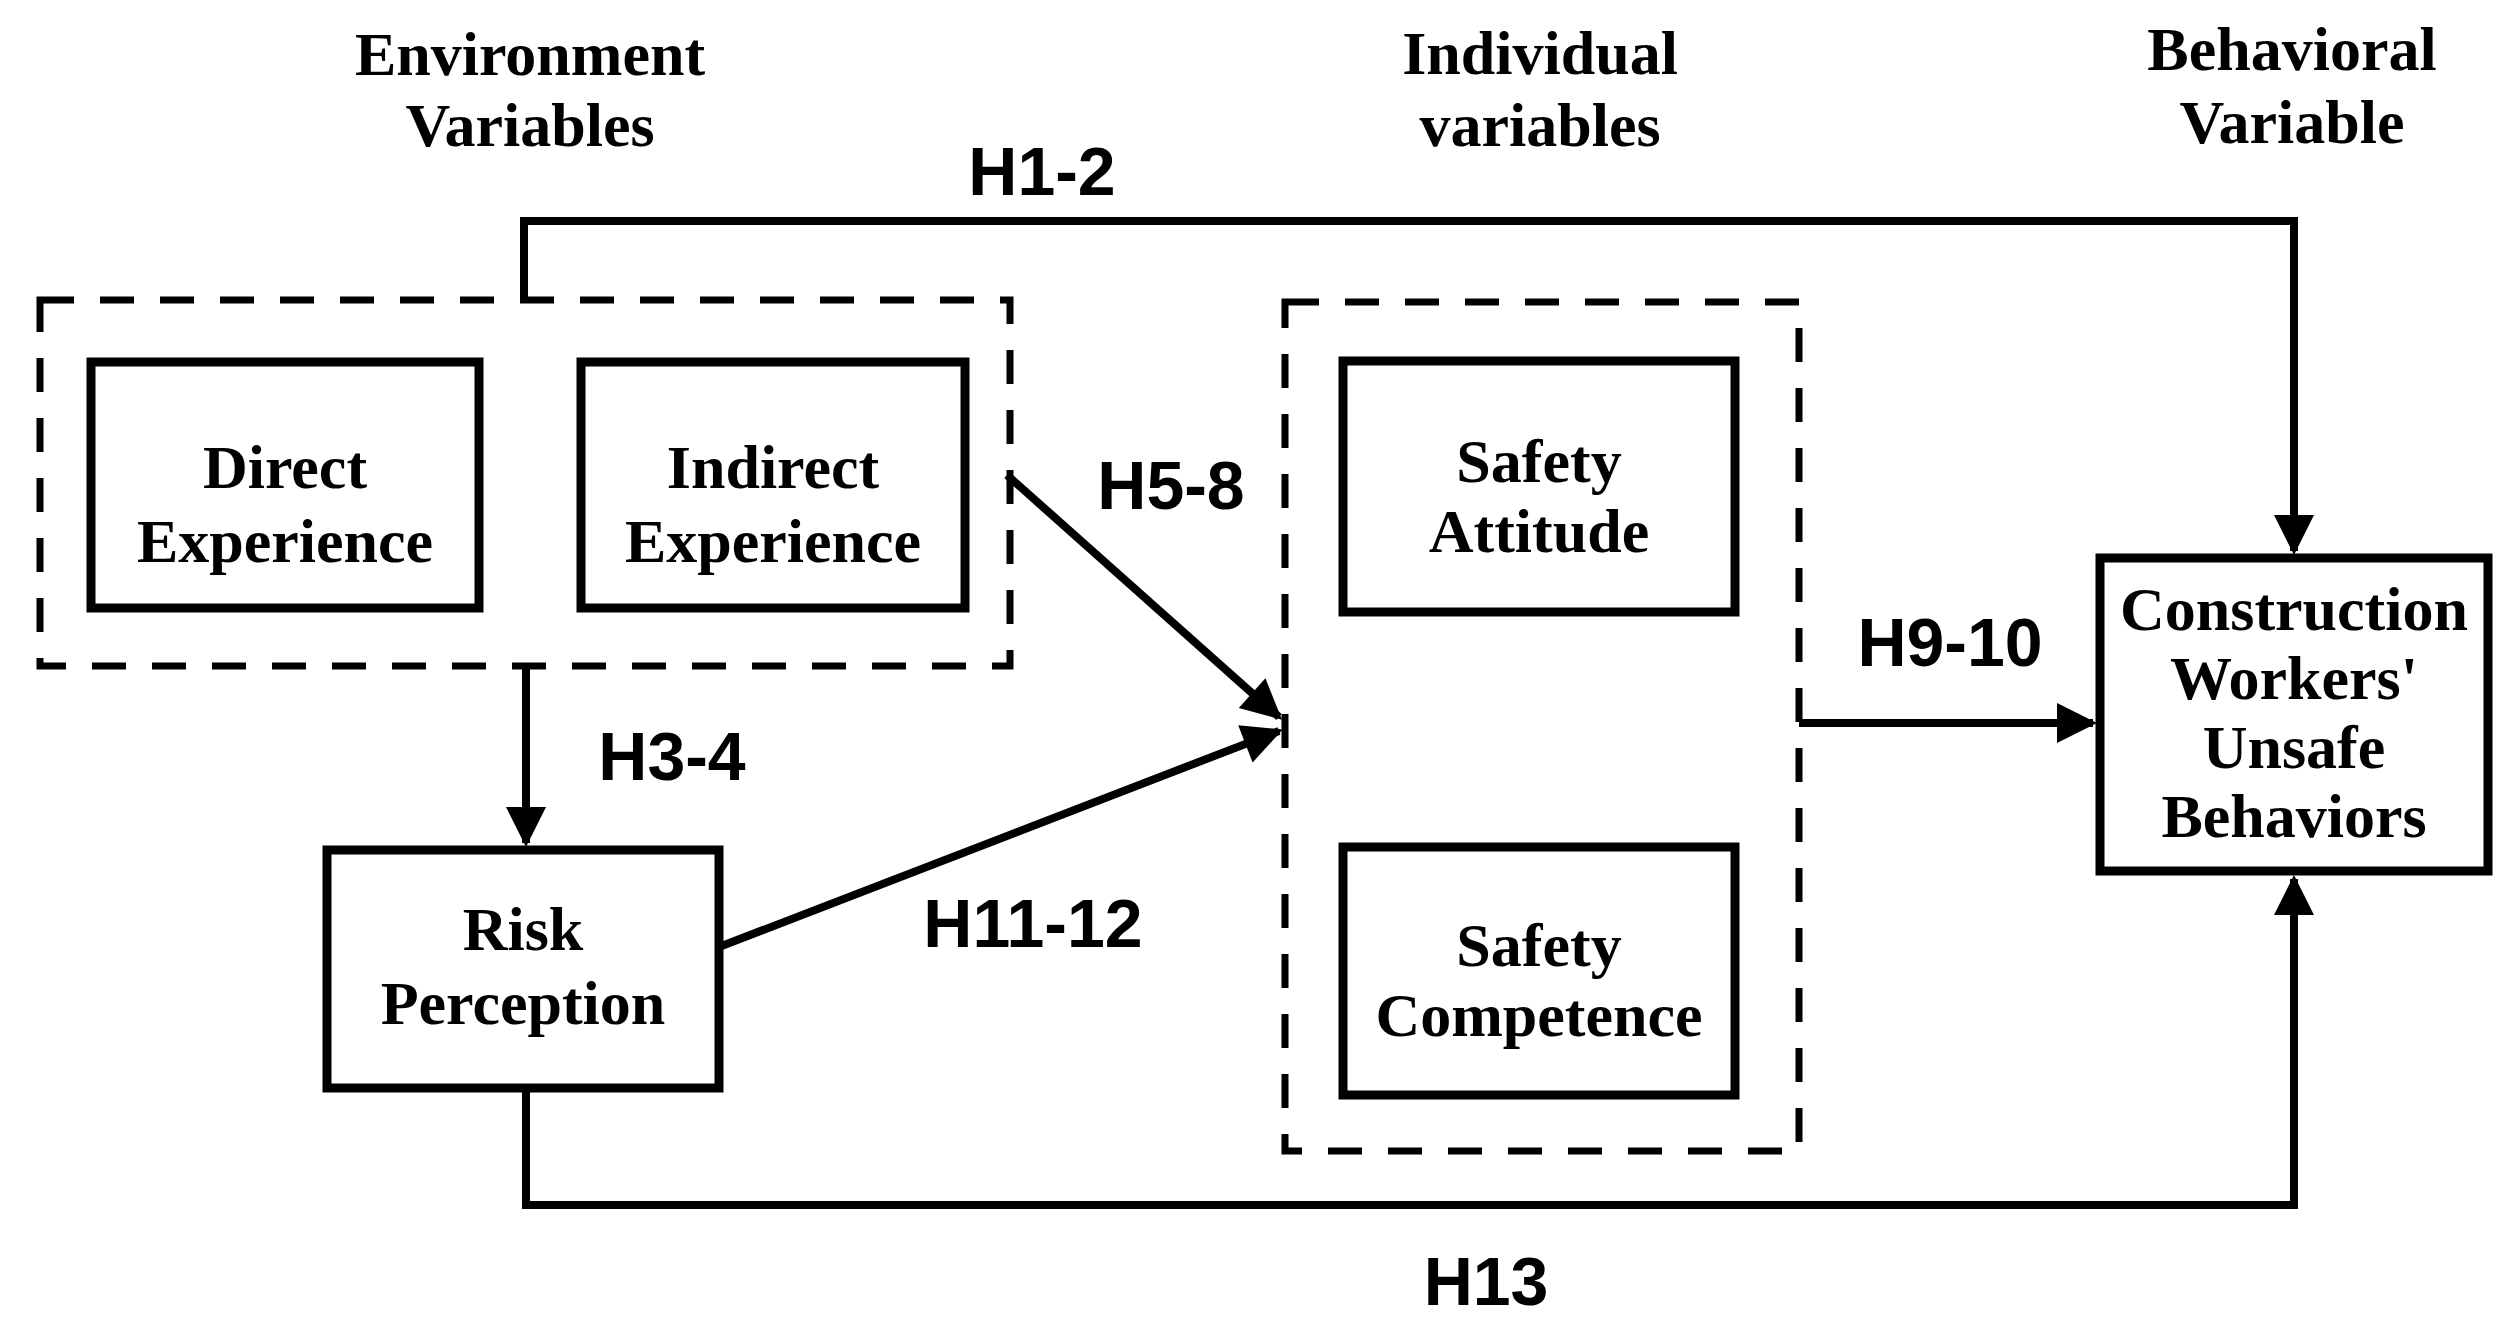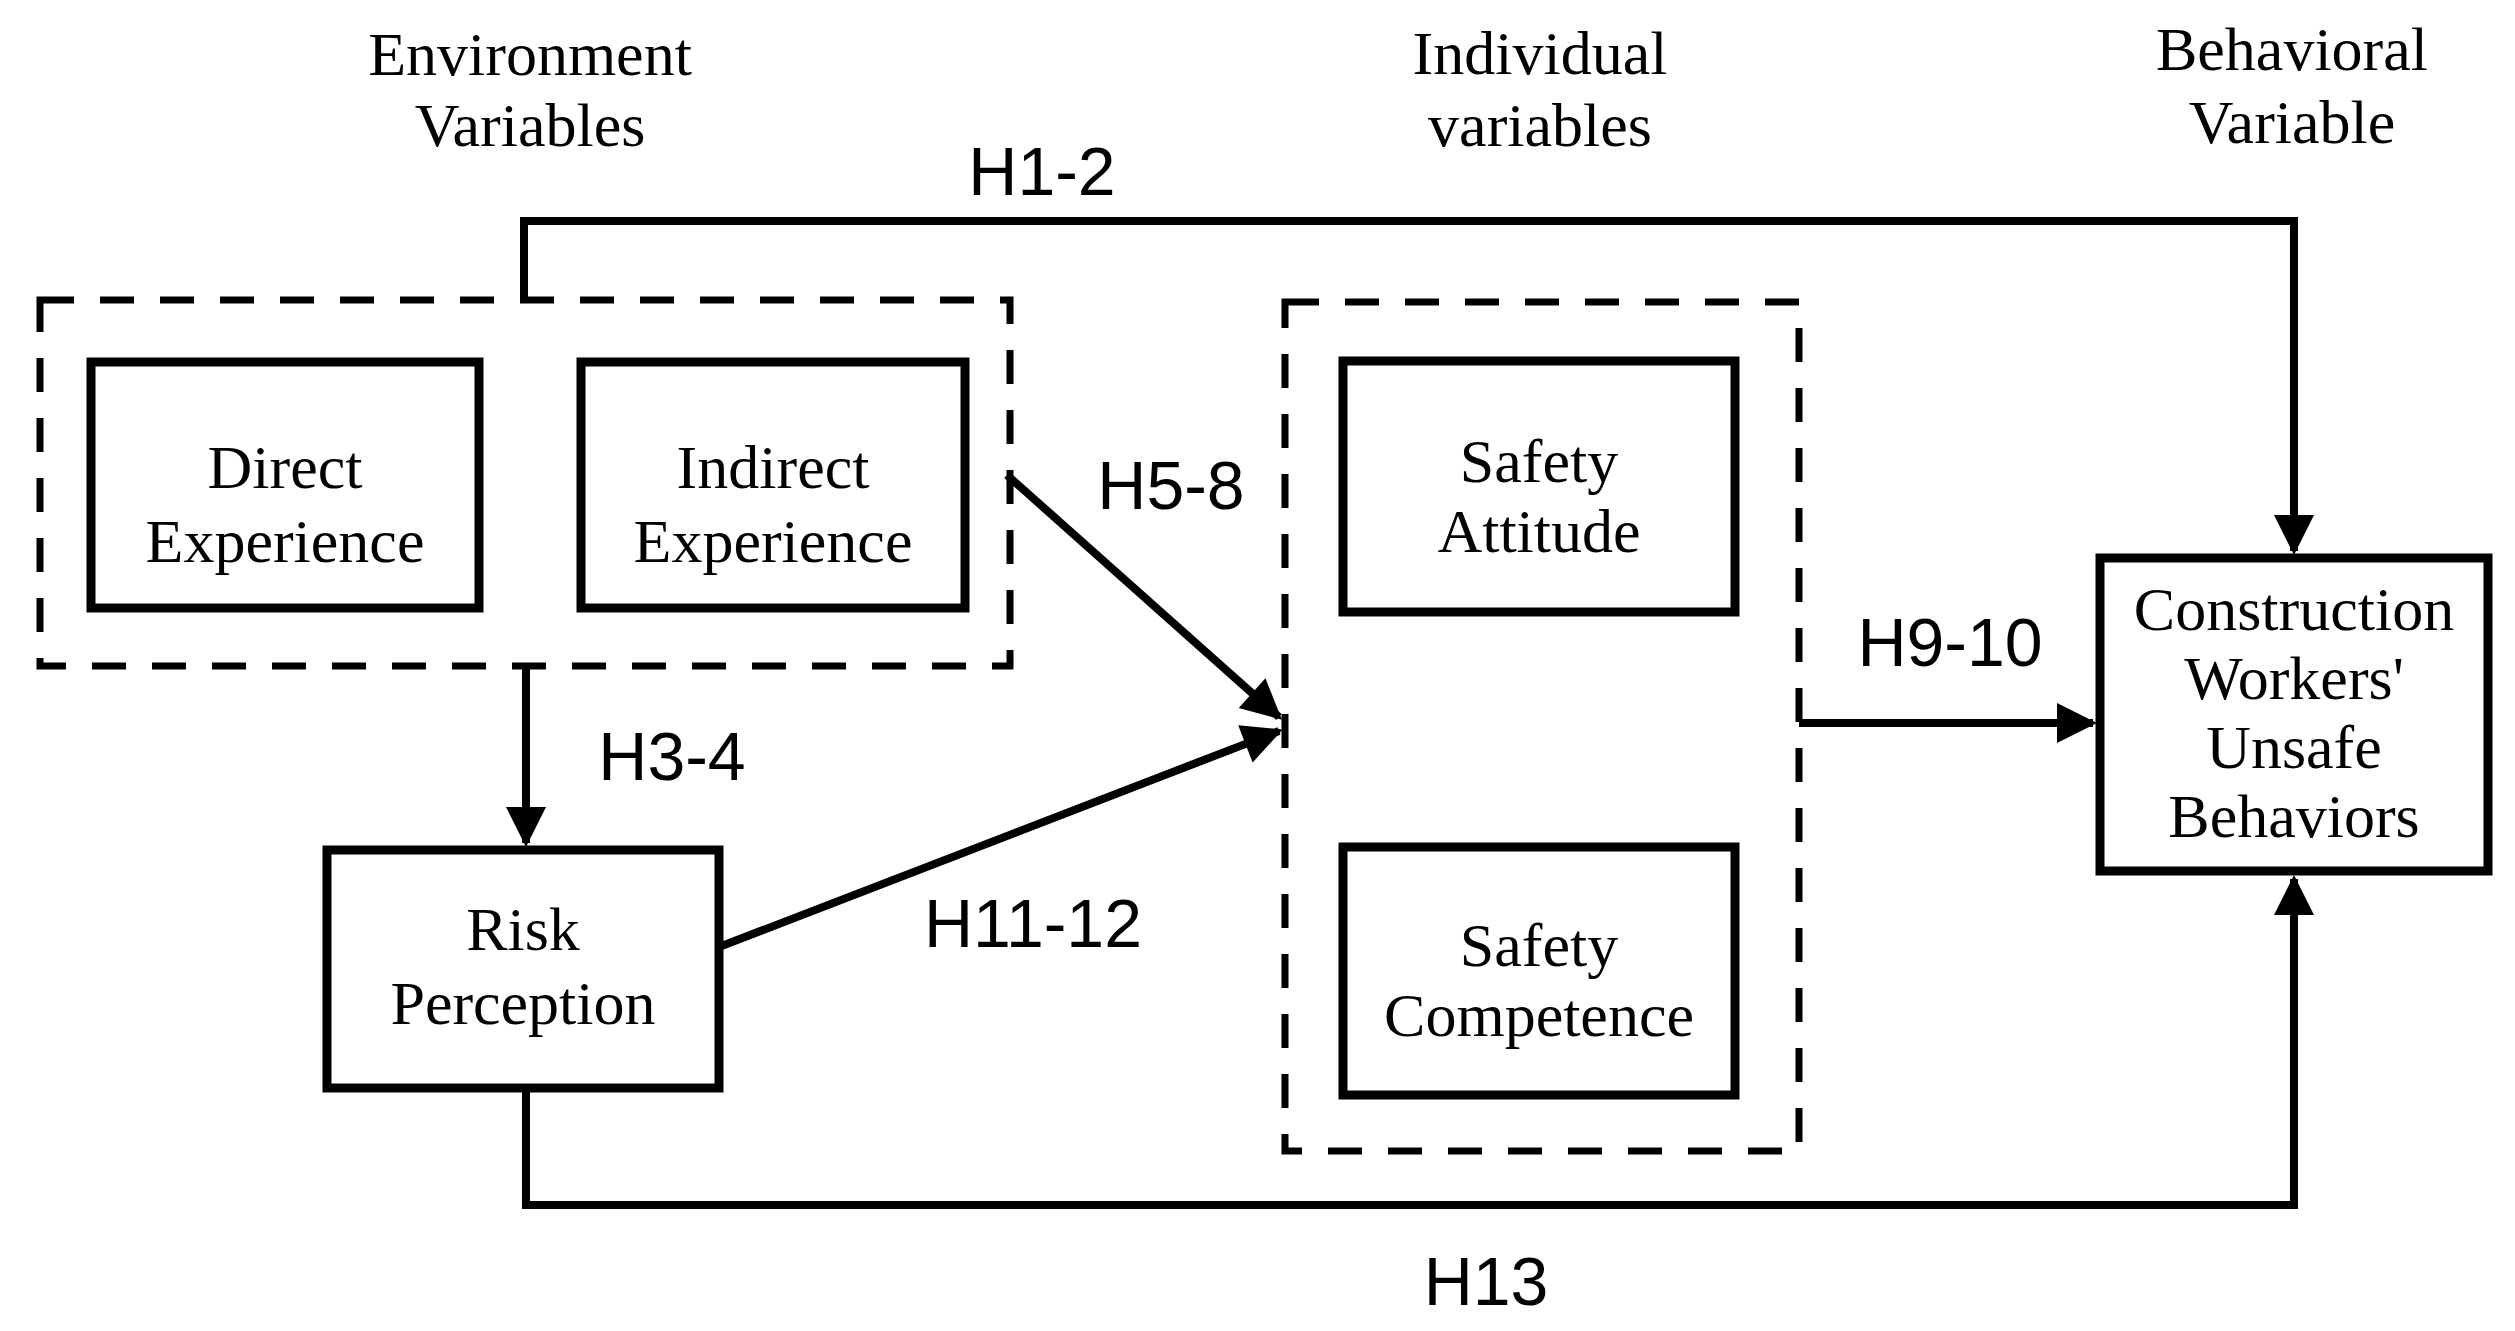--- a/index.html
+++ b/index.html
@@ -6,20 +6,21 @@
     margin: 0;
     padding: 0;
     background: #ffffff;
   }
   #stage {
     position: relative;
     width: 2515px;
     height: 1331px;
     background: #ffffff;
     overflow: hidden;
+    font-weight: bold;
   }
   svg { display: block; }
   .serif-text {
     font-family: "Liberation Serif", serif;
     font-size: 62px;
     fill: #000000;
   }
   .sans-label {
     font-family: "Liberation Sans", sans-serif;
     font-size: 68px;

